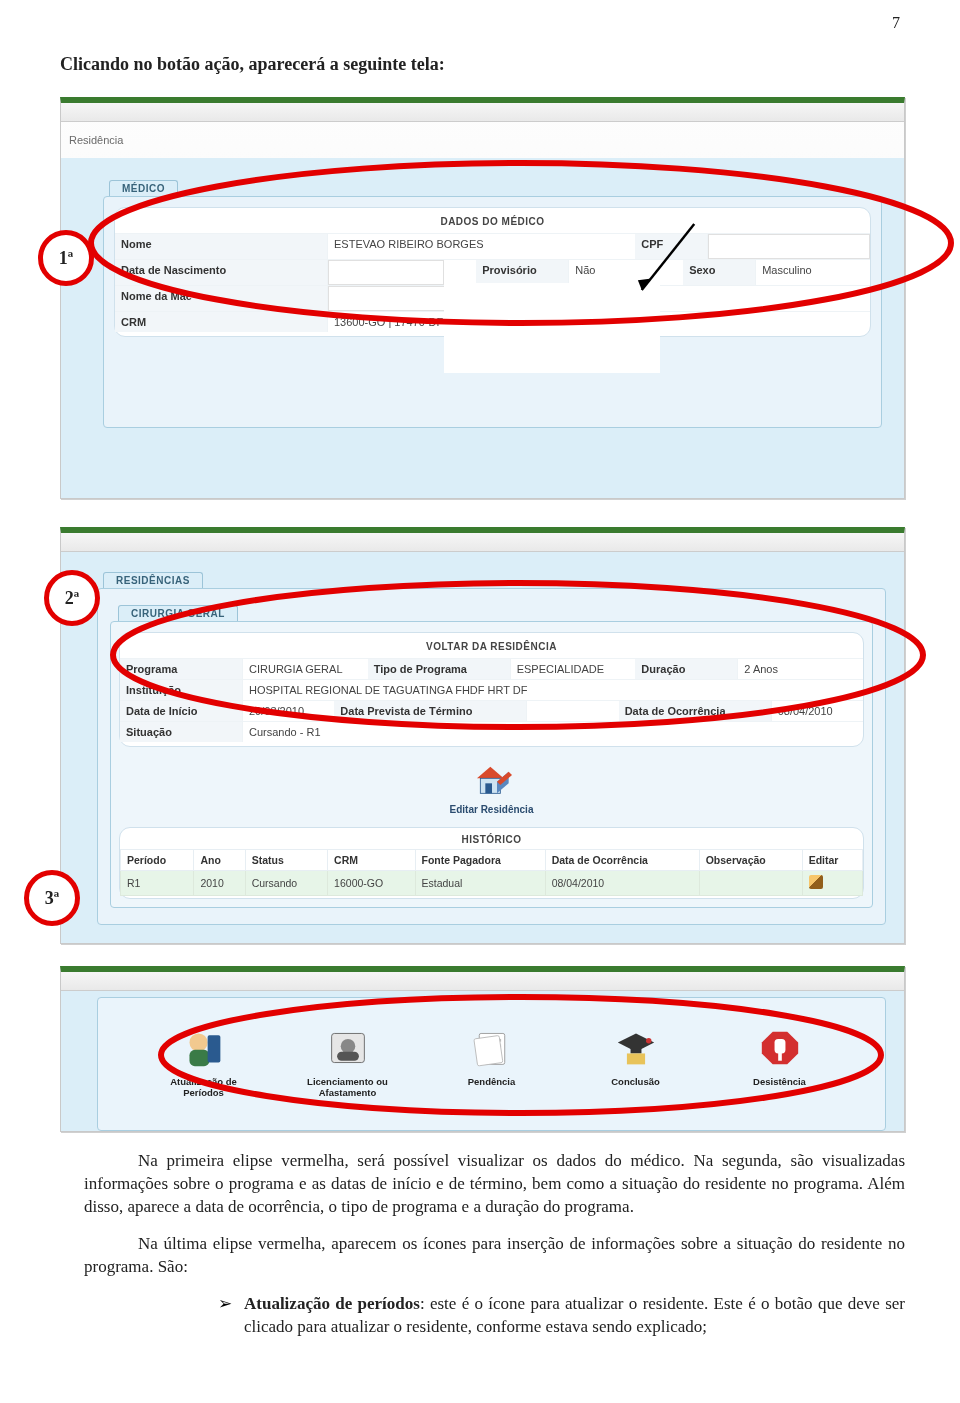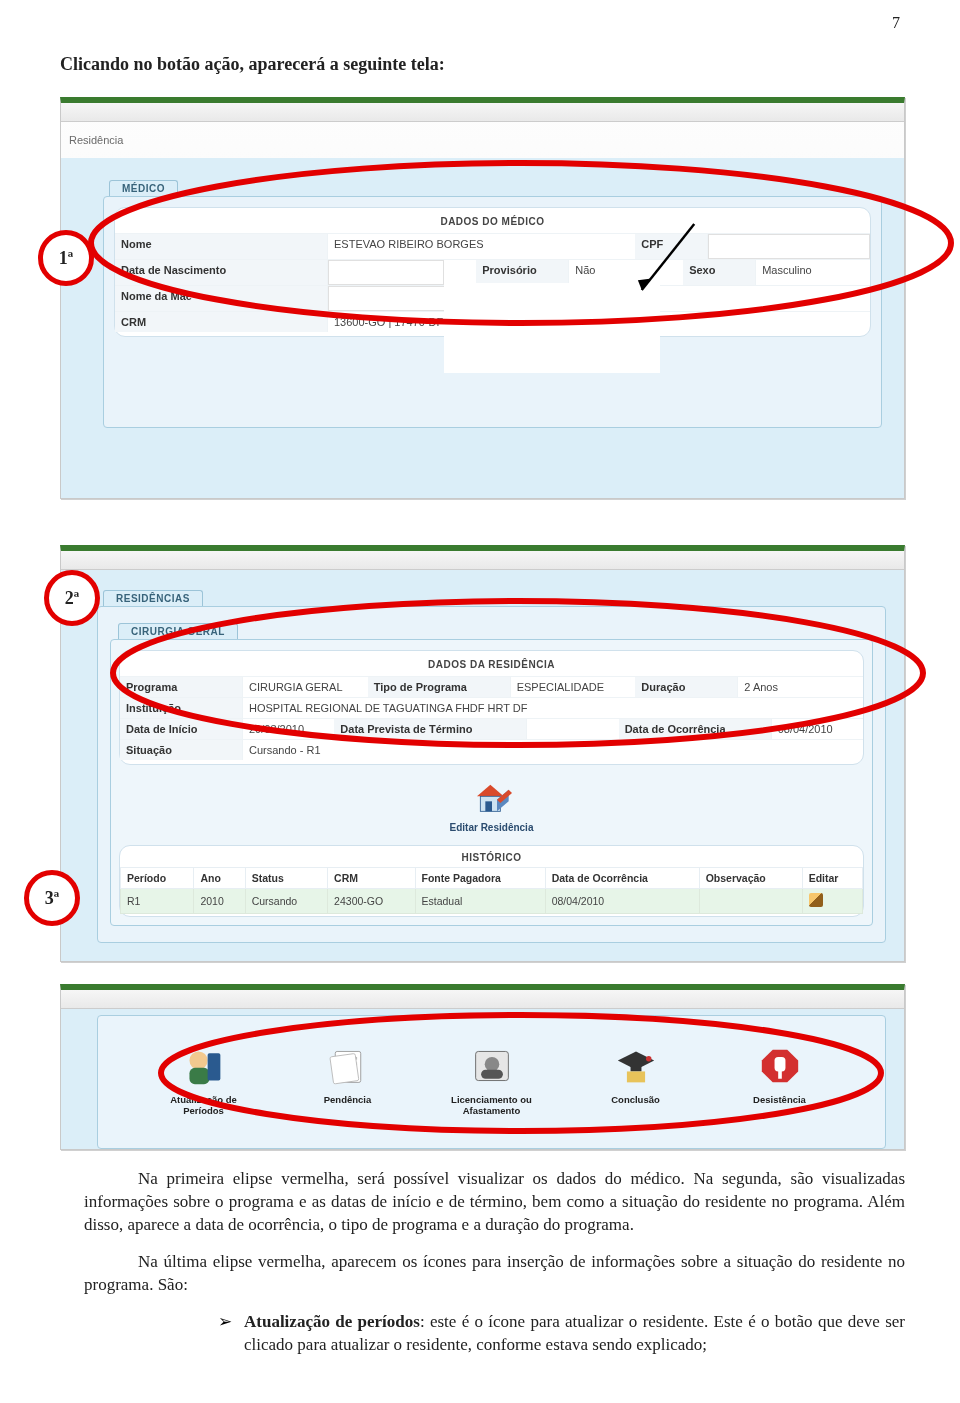--- a/index.html
+++ b/index.html
@@ -317,29 +317,29 @@
     </div>
 
     <svg class="ellipse-overlay" style="left:20px; top:50px; width:880px; height:180px;">
       <ellipse cx="440" cy="90" rx="430" ry="80" fill="none" stroke="#e20000" stroke-width="6"></ellipse>
     </svg>
   </div>
   <div class="circle-badge" style="left:38px; top:230px;">
     <span>1ª</span>
   </div>
 
-  <div class="screenshot" style="margin-top:46px; position:relative;">
+  <div class="screenshot" style="margin-top:28px; position:relative;">
     <div class="topstrip"></div>
     <div class="panel-area" style="padding:18px 18px 18px 36px;">
       <div class="tab-label">RESIDÊNCIAS</div>
       <div class="fieldset" style="padding:14px 12px 16px;">
         <div class="tab-label" style="margin-left:8px">CIRURGIA GERAL</div>
         <div class="fieldset" style="background:#eef6fb; padding:8px;">
           <div class="inner-box">
-            <div class="inner-title">DADOS DA RESIDÊNCIA</div>
+            <div class="inner-title">VOLTAR DA RESIDÊNCIA</div>
 
             <div class="row">
               <div class="lbl" style="width:110px">Programa</div>
               <div class="val" style="width:130px">CIRURGIA GERAL</div>
               <div class="lbl" style="width:130px">Tipo de Programa</div>
               <div class="val" style="width:120px">ESPECIALIDADE</div>
               <div class="lbl" style="width:90px">Duração</div>
               <div class="val">2 Anos</div>
             </div>
             <div class="row">
@@ -384,21 +384,21 @@
                 <th>Data de Ocorrência</th>
                 <th>Observação</th>
                 <th>Editar</th>
               </tr>
                 </thead>
               <tbody>
                   <tr>
                 <td>R1</td>
                 <td>2010</td>
                 <td>Cursando</td>
-                <td>24300-GO</td>
+                <td>16000-GO</td>
                 <td>Estadual</td>
                 <td>08/04/2010</td>
                 <td></td>
                 <td><span class="editpencil"></span></td>
               </tr>
                 </tbody>
             </table>
           </div>
         </div>
       </div>
@@ -420,35 +420,35 @@
           <div class="action">
             <svg class="ic" viewBox="0 0 48 44">
               <circle cx="18" cy="16" r="10" fill="#f2c98f"></circle>
               <rect x="8" y="24" width="22" height="18" rx="6" fill="#3a7b47"></rect>
               <rect x="28" y="8" width="14" height="30" rx="2" fill="#2a5a8f"></rect>
             </svg>
             <span>Atualização de Períodos</span>
           </div>
           <div class="action">
             <svg class="ic" viewBox="0 0 48 44">
+              <rect x="6" y="6" width="36" height="32" rx="3" fill="#e6e6e6" stroke="#666"></rect>
+              <circle cx="24" cy="20" r="8" fill="#888"></circle>
+              <rect x="12" y="26" width="24" height="10" rx="5" fill="#555"></rect>
+            </svg>
+            <span>Licenciamento ou Afastamento</span>
+          </div>
+          <div class="action">
+            <svg class="ic" viewBox="0 0 48 44">
               <rect x="10" y="6" width="28" height="34" rx="2" fill="#fff" stroke="#999"></rect>
               <rect x="14" y="12" width="20" height="3" fill="#bbb"></rect>
               <rect x="14" y="18" width="20" height="3" fill="#bbb"></rect>
               <rect x="14" y="24" width="14" height="3" fill="#bbb"></rect>
               <rect x="6" y="10" width="28" height="30" rx="2" fill="#fff" stroke="#bbb" transform="rotate(-8 20 25)"></rect>
             </svg>
             <span>Pendência</span>
-          </div>
-          <div class="action">
-            <svg class="ic" viewBox="0 0 48 44">
-              <rect x="6" y="6" width="36" height="32" rx="3" fill="#e6e6e6" stroke="#666"></rect>
-              <circle cx="24" cy="20" r="8" fill="#888"></circle>
-              <rect x="12" y="26" width="24" height="10" rx="5" fill="#555"></rect>
-            </svg>
-            <span>Licenciamento ou Afastamento</span>
           </div>
           <div class="action">
             <svg class="ic" viewBox="0 0 48 44">
               <polygon points="24,6 44,16 24,26 4,16" fill="#333"></polygon>
               <rect x="18" y="22" width="12" height="6" fill="#333"></rect>
               <rect x="14" y="28" width="20" height="12" fill="#e8c35a"></rect>
               <circle cx="38" cy="14" r="3" fill="#c33"></circle>
             </svg>
             <span>Conclusão</span>
           </div>

